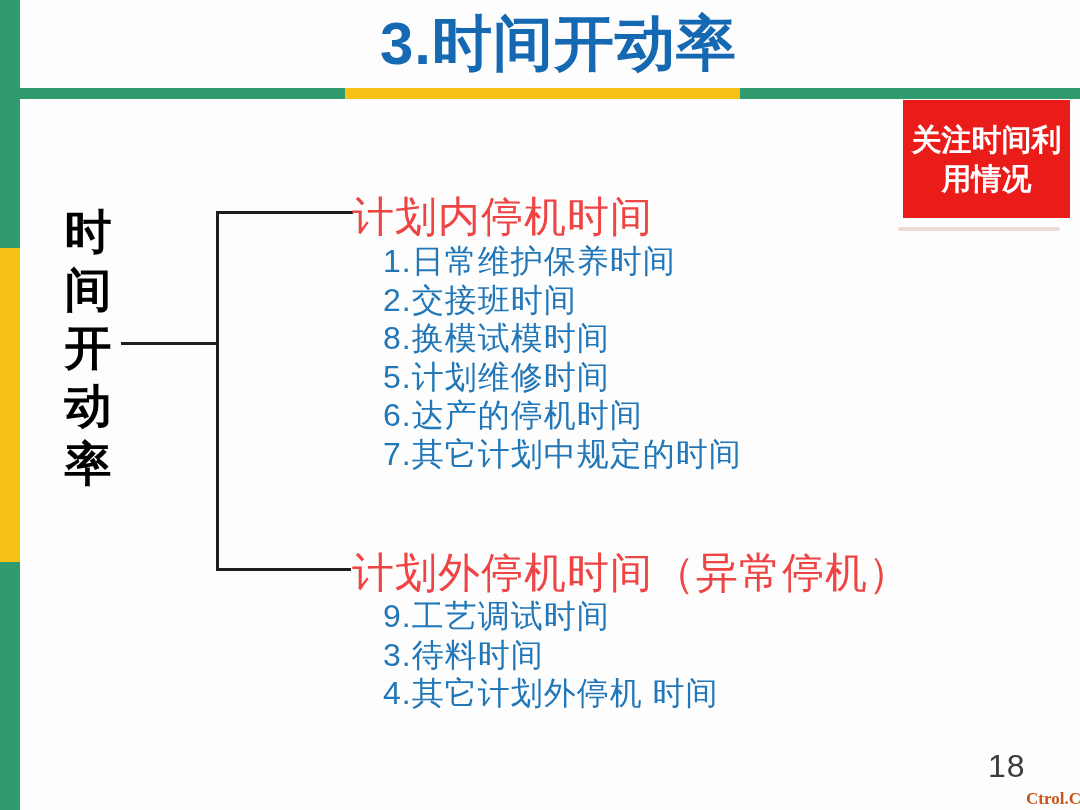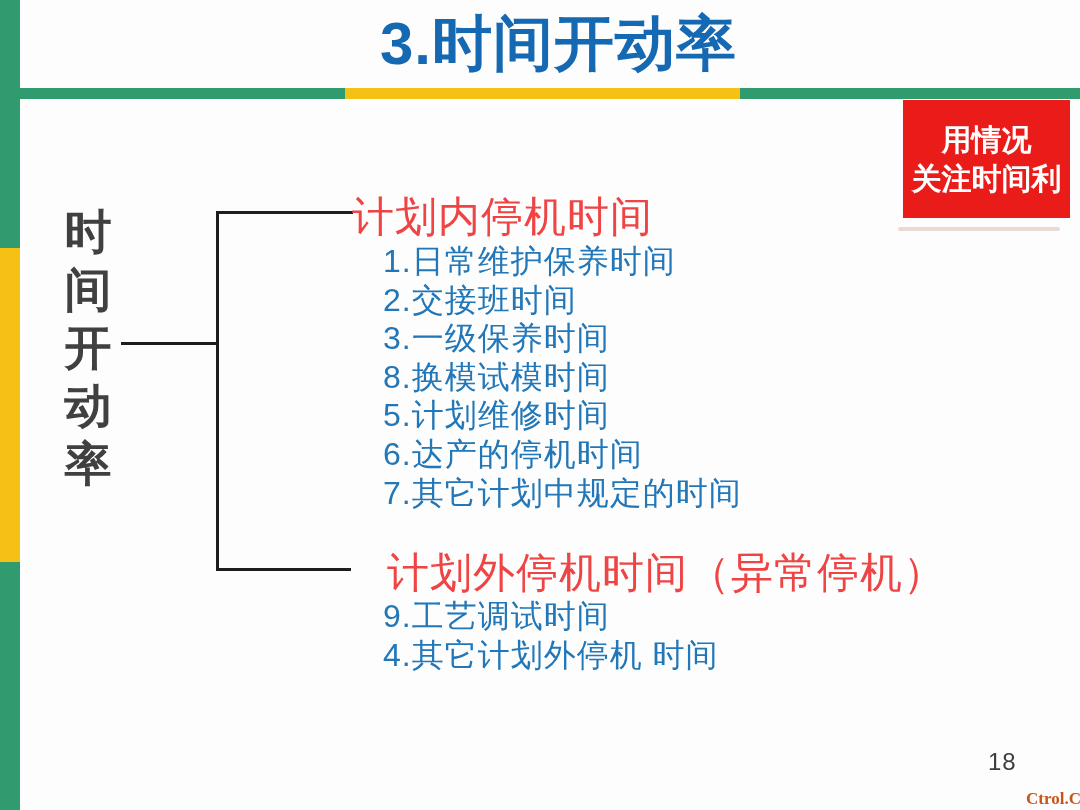--- a/index.html
+++ b/index.html
@@ -33,49 +33,49 @@
     display:flex; flex-direction:column; justify-content:center; align-items:center;
     font-size:30px; font-weight:bold; line-height:39px; text-align:center;
   }
   .badge-shadow {
     position:absolute; left:898px; top:227px; width:162px; height:4px;
     background:#e7d3cd; border-radius:2px; opacity:0.85;
   }
 
   .root-label {
     position:absolute; left:60px; top:203px; width:56px;
-    font-size:47px; font-weight:bold; color:#404040;
+    font-size:47px; font-weight:bold; color:#000000;
     line-height:58px; word-break:break-all; text-align:center;
   }
 
   .line { position:absolute; background:#1E1E1E; }
   .root-connector   { left:121px; top:342px; width:97px;  height:3px; }
   .bracket-v        { left:216px; top:211px; width:3px;   height:360px; }
   .bracket-h-top    { left:216px; top:211px; width:137px; height:3px; }
   .bracket-h-bottom { left:216px; top:568px; width:135px; height:3px; }
 
   .branch-heading {
     position:absolute; left:352px;
     font-size:42px; font-weight:normal; color:#ef4444;
     letter-spacing:1px; white-space:nowrap;
   }
   .branch-heading.first  { top:189px; }
-  .branch-heading.second { top:545px;margin-left:35px; }
+  .branch-heading.second { top:545px; }
 
   .item-list {
     position:absolute; left:383px;
     font-size:32px; color:#2177B8; letter-spacing:1px;
     line-height:38.6px; white-space:nowrap;
   }
   .item-list.first  { top:242px; }
   .item-list.second { top:597px; }
 
   .page-number {
     position:absolute; left:988px; top:748px;
-    font-size:24px; color:#3C3C3C; letter-spacing:1px;
+    font-size:32px; color:#3C3C3C; letter-spacing:1px;
   }
   .watermark {
     position:absolute; left:1026px; top:789px;
     font-size:17px; font-weight:bold; color:#C8541A;
     font-family:"Liberation Serif", "DejaVu Serif", serif;
     white-space:nowrap;
   }
 </style>
 </head>
 <body>
@@ -86,45 +86,45 @@
   <div class="vbar seg-yellow"></div>
   <div class="vbar seg-green-bottom"></div>
 
   <div class="hbar seg-green-left"></div>
   <div class="hbar seg-yellow"></div>
   <div class="hbar seg-green-right"></div>
 
   <div class="title">3.时间开动率</div>
 
   <div class="badge">
+    <span>关注时间利</span>
     <span>用情况</span>
-    <span>关注时间利</span>
   </div>
   <div class="badge-shadow"></div>
 
   <div class="root-label">时间开动率</div>
 
   <div class="line root-connector"></div>
   <div class="line bracket-v"></div>
   <div class="line bracket-h-top"></div>
   <div class="line bracket-h-bottom"></div>
 
   <div class="branch-heading first">计划内停机时间</div>
   <div class="item-list first">
     <div>1.日常维护保养时间</div>
     <div>2.交接班时间</div>
-    <div>3.一级保养时间</div>
     <div>8.换模试模时间</div>
     <div>5.计划维修时间</div>
     <div>6.达产的停机时间</div>
     <div>7.其它计划中规定的时间</div>
   </div>
 
   <div class="branch-heading second">计划外停机时间（异常停机）</div>
   <div class="item-list second">
     <div>9.工艺调试时间</div>
+    <div>3.待料时间</div>
     <div>4.其它计划外停机 时间</div>
   </div>
 
   <div class="page-number">18</div>
   <div class="watermark">Ctrol.CN</div>
 
 </div>
 
 </body></html>

